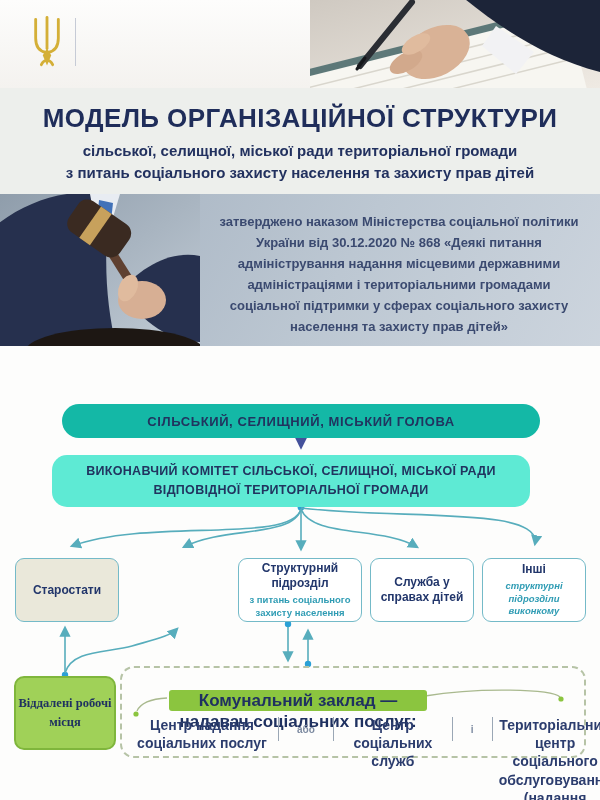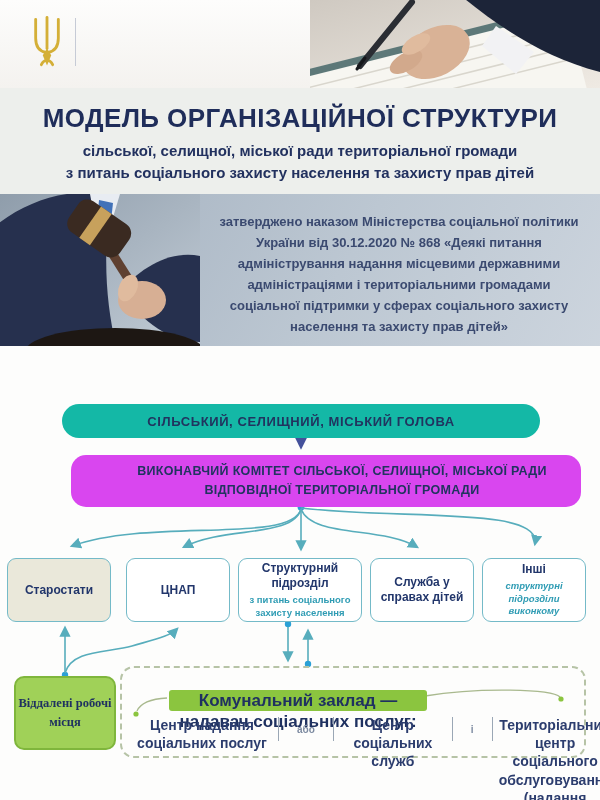--- a/index.html
+++ b/index.html
@@ -30,32 +30,32 @@
   .decree-text{position:absolute;left:218px;top:17px;width:362px;
                color:#3b4a70;font-size:13px;font-weight:600;line-height:1.62;}
 
   
   .flowchart{position:absolute;left:0;top:346px;width:600px;height:454px;background:#fdfdfc;}
   .arrows{position:absolute;left:0;top:0;}
 
   .head-box{position:absolute;left:62px;top:42px;width:478px;height:34px;
             background:#14b8a6;border-radius:17px;display:flex;align-items:center;justify-content:center;
             color:#21345f;font-size:13px;font-weight:800;letter-spacing:.6px;margin-top:16px;}
-  .committee-box{position:absolute;left:71px;top:109px;width:478px;height:52px;
-            background:#d946ef;border-radius:15px;display:flex;flex-direction:column;
+  .committee-box{position:absolute;left:52px;top:109px;width:478px;height:52px;
+            background:#5eead4;border-radius:15px;display:flex;flex-direction:column;
             align-items:center;justify-content:center;color:#21345f;font-size:12.5px;
-            font-weight:800;letter-spacing:.3px;line-height:1.5;text-align:center;padding-left:32px;}
+            font-weight:800;letter-spacing:.3px;line-height:1.5;text-align:center;}
 
   .unit-box{position:absolute;top:212px;height:64px;background:#ffffff;
             border:1.5px solid #74bac8;border-radius:9px;display:flex;flex-direction:column;
             align-items:center;justify-content:center;text-align:center;padding:2px 4px;box-sizing:border-box;}
   .unit-title{color:#22366b;font-size:12px;font-weight:700;line-height:1.25;}
   .unit-sub{color:#2f9cb4;font-size:9.5px;font-weight:600;line-height:1.3;margin-top:3px;}
   .unit-sub.italic{font-style:italic;}
-  .u1{left:7px;width:104px;background:#eae8da;}
+  .u1{left:15px;width:104px;background:#eae8da;}
   .u2{left:126px;width:104px;}
   .u3{left:238px;width:124px;}
   .u4{left:370px;width:104px;}
   .u5{left:482px;width:104px;}
 
   .remote-box{position:absolute;left:14px;top:330px;width:98px;height:70px;
               background:#a0d158;border:2px solid #7fb63c;border-radius:10px;
               display:flex;align-items:center;justify-content:center;text-align:center;
               color:#1f3160;font-size:12.5px;font-weight:700;line-height:1.5;font-family:Liberation Serif, serif;}
 
@@ -197,23 +197,20 @@
     </div>
 
     <div class="committee-box">
       <div>ВИКОНАВЧИЙ КОМІТЕТ СІЛЬСЬКОЇ, СЕЛИЩНОЇ, МІСЬКОЇ РАДИ</div>
       <div>ВІДПОВІДНОЇ ТЕРИТОРІАЛЬНОЇ ГРОМАДИ</div>
     </div>
 
     <div class="unit-box u1">
       <div class="unit-title">Старостати</div>
     </div>
-    <div class="unit-box u2">
-      <div class="unit-title">ЦНАП</div>
-    </div>
     <div class="unit-box u3">
       <div class="unit-title">Структурний підрозділ</div>
       <div class="unit-sub">з питань соціального захисту населення</div>
     </div>
     <div class="unit-box u4">
       <div class="unit-title">Служба у справах дітей</div>
     </div>
     <div class="unit-box u5">
       <div class="unit-title">Інші</div>
       <div class="unit-sub italic">структурні підрозділи виконкому</div>

